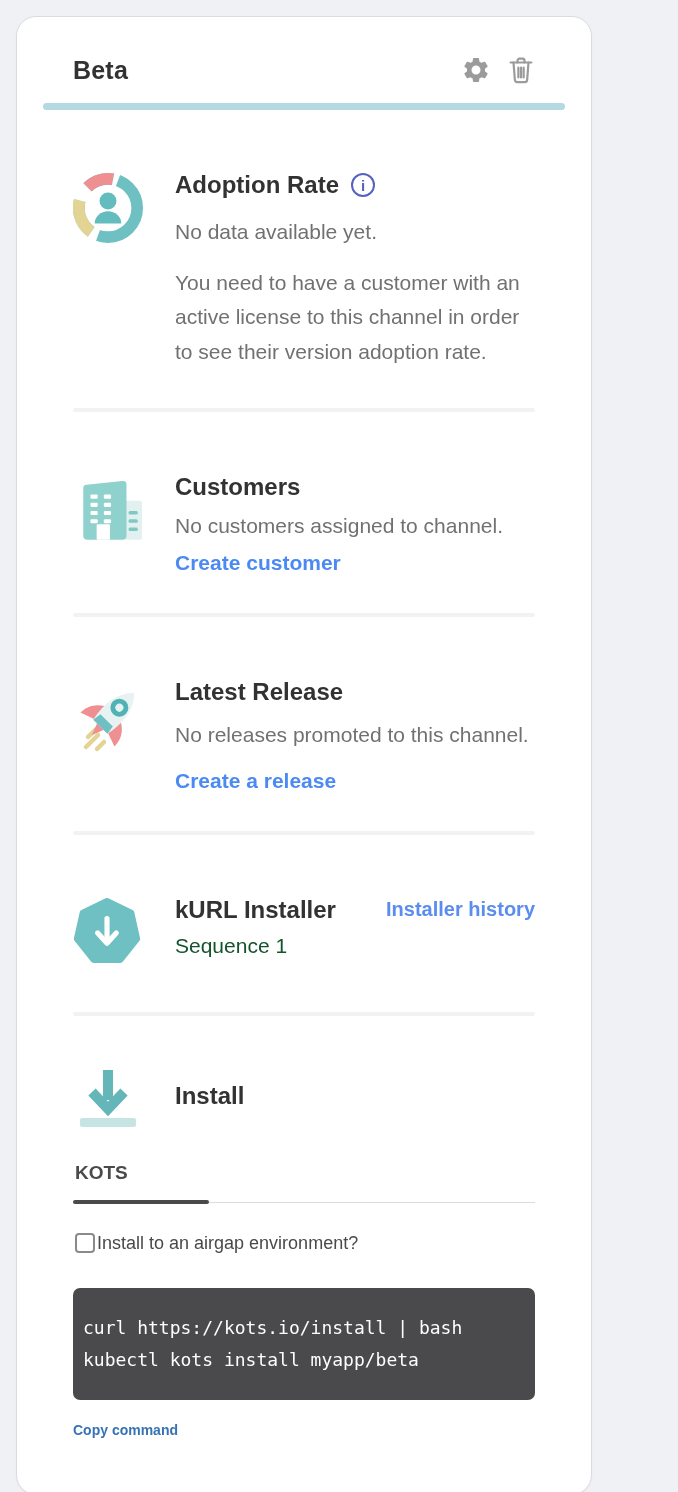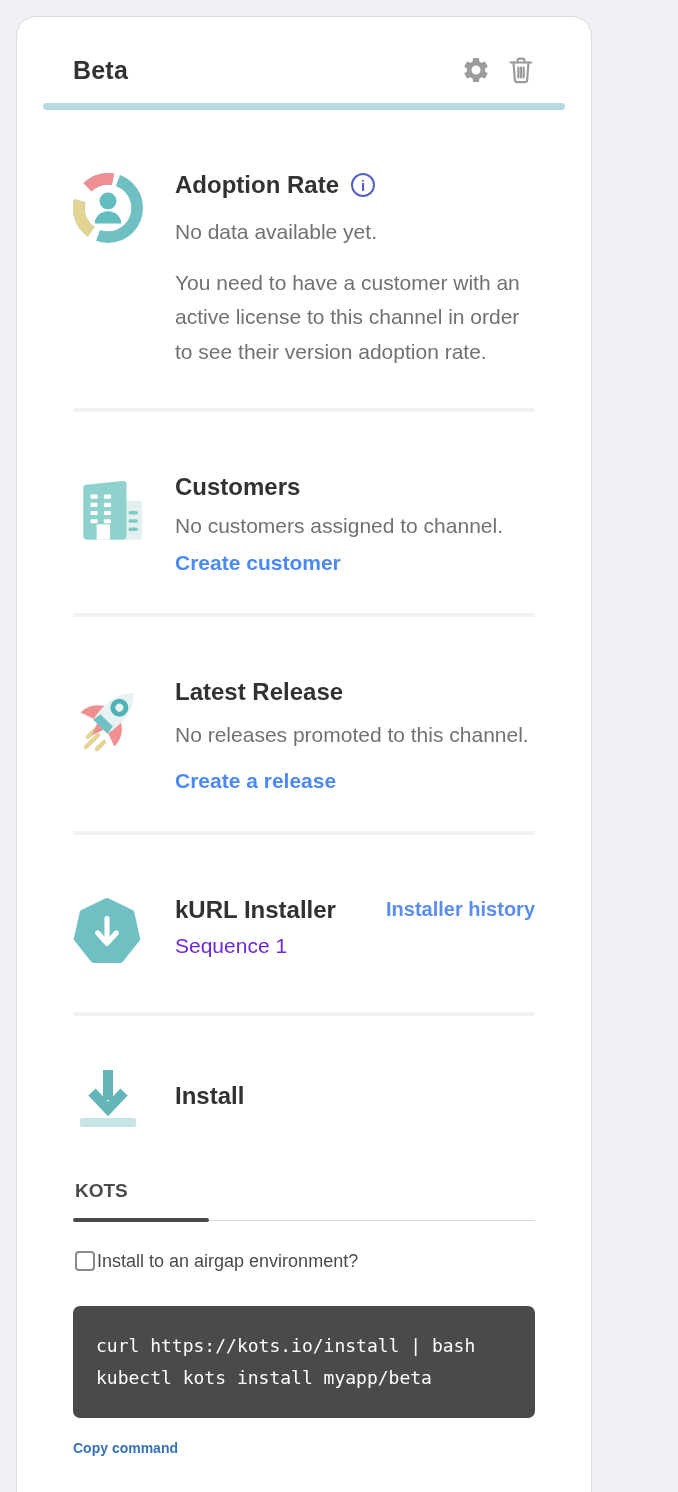--- a/index.html
+++ b/index.html
@@ -39,45 +39,45 @@
   .link { color: #4b89f4; font-size: 21px; font-weight: 600; text-decoration: none; display: inline-block; }
   .divider { height: 4px; border-radius: 2px; background: #f1f2f4; margin: 0 16px; }
 
   .info-icon {
     width: 24px; height: 24px; border: 2px solid #5661c2; border-radius: 50%;
     color: #5661c2; font-size: 15px; font-weight: 700; font-style: normal;
     display: inline-flex; align-items: center; justify-content: center; cursor: pointer;
   }
 
   
-  .seq-text { margin-top: 10px; font-size: 21px; color: #6d28d9; }
+  .seq-text { margin-top: 10px; font-size: 21px; color: #14532d; }
   .history-link { font-size: 20px; color: #5b8cf0; font-weight: 600; text-decoration: none; }
 
   
   .install-head { display: flex; align-items: center; padding: 44px 16px 0 16px; }
-  .tabs { display: flex; margin: 42px 16px 0 16px; border-bottom: 1px solid #dcdcdc; gap: 23px; }
+  .tabs { display: flex; margin: 24px 16px 0 16px; border-bottom: 1px solid #dcdcdc; gap: 23px; }
   .tab { font-size: 19px; color: #9d9d9d; text-align: center; padding: 6px 4px 18px 4px; cursor: pointer; position: relative; }
   .tab-kots { width: 136px; text-align: left; padding-left: 2px; }
   .tab-embedded { width: 192px; }
   .tab-helm { width: 170px; }
   .tab.active { color: #4a4a4a; font-weight: 700; }
   .tab.active::after {
     content: ""; position: absolute; left: 0; right: 0; bottom: -2px; height: 4px;
     background: #4a4a4a; border-radius: 2px;
   }
   .airgap-row { display: flex; align-items: center; gap: 2px; margin: 30px 16px 0 18px; cursor: pointer; }
   .checkbox {
     width: 20px; height: 20px; border: 2px solid #8a8a8a; border-radius: 4px; background: #fff;
     flex: 0 0 20px; cursor: pointer;
   }
   .airgap-label { font-size: 18px; color: #4a4a4a; }
 
   .code-block {
     background: #4a4a4c; border-radius: 7px; margin: 34px 16px 0 16px;
-    padding: 24px 23px; color: #fdfdfd;
+    padding: 24px 10px; color: #fdfdfd;
     font-family: "DejaVu Sans Mono", monospace;
     font-size: 18px; line-height: 1.78; white-space: pre; overflow: hidden;
   }
   .copy-link { margin: 22px 16px 0 16px; font-size: 14px; color: #3673b5; font-weight: 600; text-decoration: none; display: inline-block; align-self: flex-start; }
 
   svg { display: block; }
 </style>
 </head>
 <body>
 

